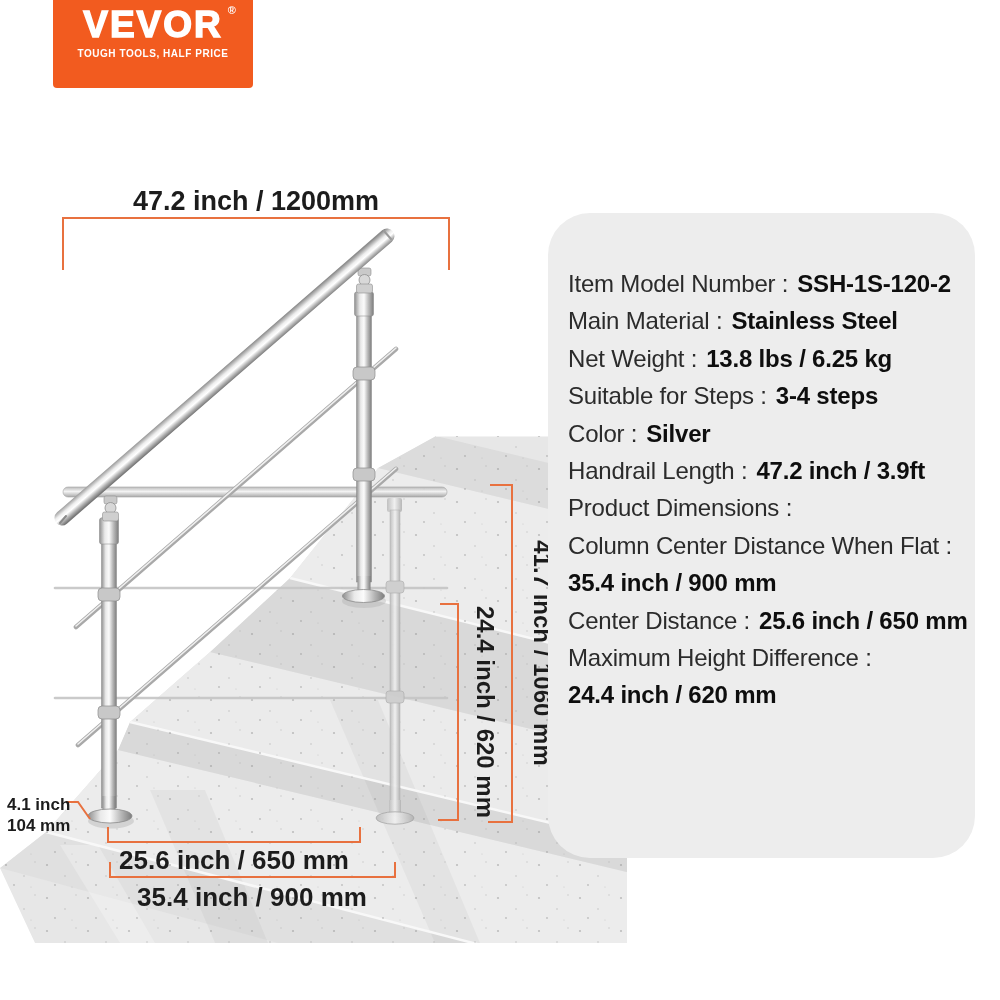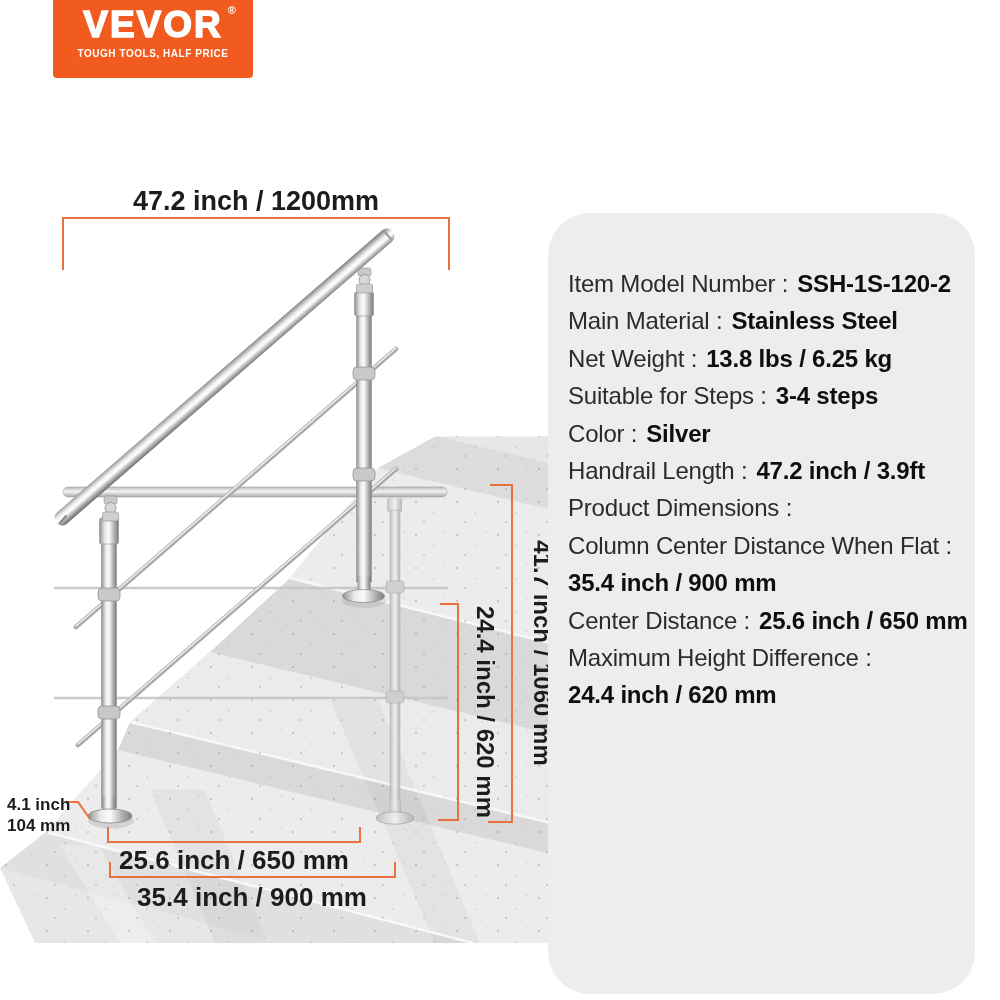--- a/index.html
+++ b/index.html
@@ -1,31 +1,31 @@
 <!DOCTYPE html>
 <html><head>
 <meta charset="utf-8">
 <style>
   html,body{margin:0;padding:0;background:#fff;}
   #stage{position:relative;width:1000px;height:1000px;background:#ffffff;overflow:hidden;
          font-family:"Liberation Sans", sans-serif;}
   #scene{position:absolute;left:0;top:0;}
 
   
-  .logo{position:absolute;left:53px;top:0;width:200px;height:78px;background:#F25B1F;
+  .logo{position:absolute;left:53px;top:0;width:200px;height:88px;background:#F25B1F;
         border-radius:0 0 4px 4px;display:flex;flex-direction:column;align-items:center;
         justify-content:flex-start;}
   .logo .brandrow{position:relative;margin-top:6px;line-height:1;}
   .logo .brand{color:#fff;font-weight:700;font-size:37px;letter-spacing:2px;
         font-family:"Liberation Sans", sans-serif;-webkit-text-stroke:1.5px #fff;}
   .logo .reg{position:absolute;right:-13px;top:-1px;color:#fff;font-size:11px;font-weight:700;}
   .logo .tagline{color:#fff;font-size:10px;font-weight:700;letter-spacing:.55px;margin-top:5px;white-space:nowrap;}
 
   
-  .panel{position:absolute;left:548px;top:213px;width:427px;height:781px;background:#EDEDED;
+  .panel{position:absolute;left:548px;top:213px;width:427px;height:645px;background:#EDEDED;
          border-radius:42px;box-sizing:border-box;padding:52px 14px 0 20px;}
   .spec-line{font-size:24px;line-height:37.4px;color:#2b2b2b;letter-spacing:-0.2px;white-space:nowrap;}
   .spec-line .bv{font-weight:700;color:#0e0e0e;margin-left:9px;}
   .spec-line span:first-child:empty + .bv{margin-left:0;}
 
   
   .dimtxt{font-family:"Liberation Sans", sans-serif;font-weight:700;fill:#1c1c1c;}
 </style>
 </head>
 <body>

